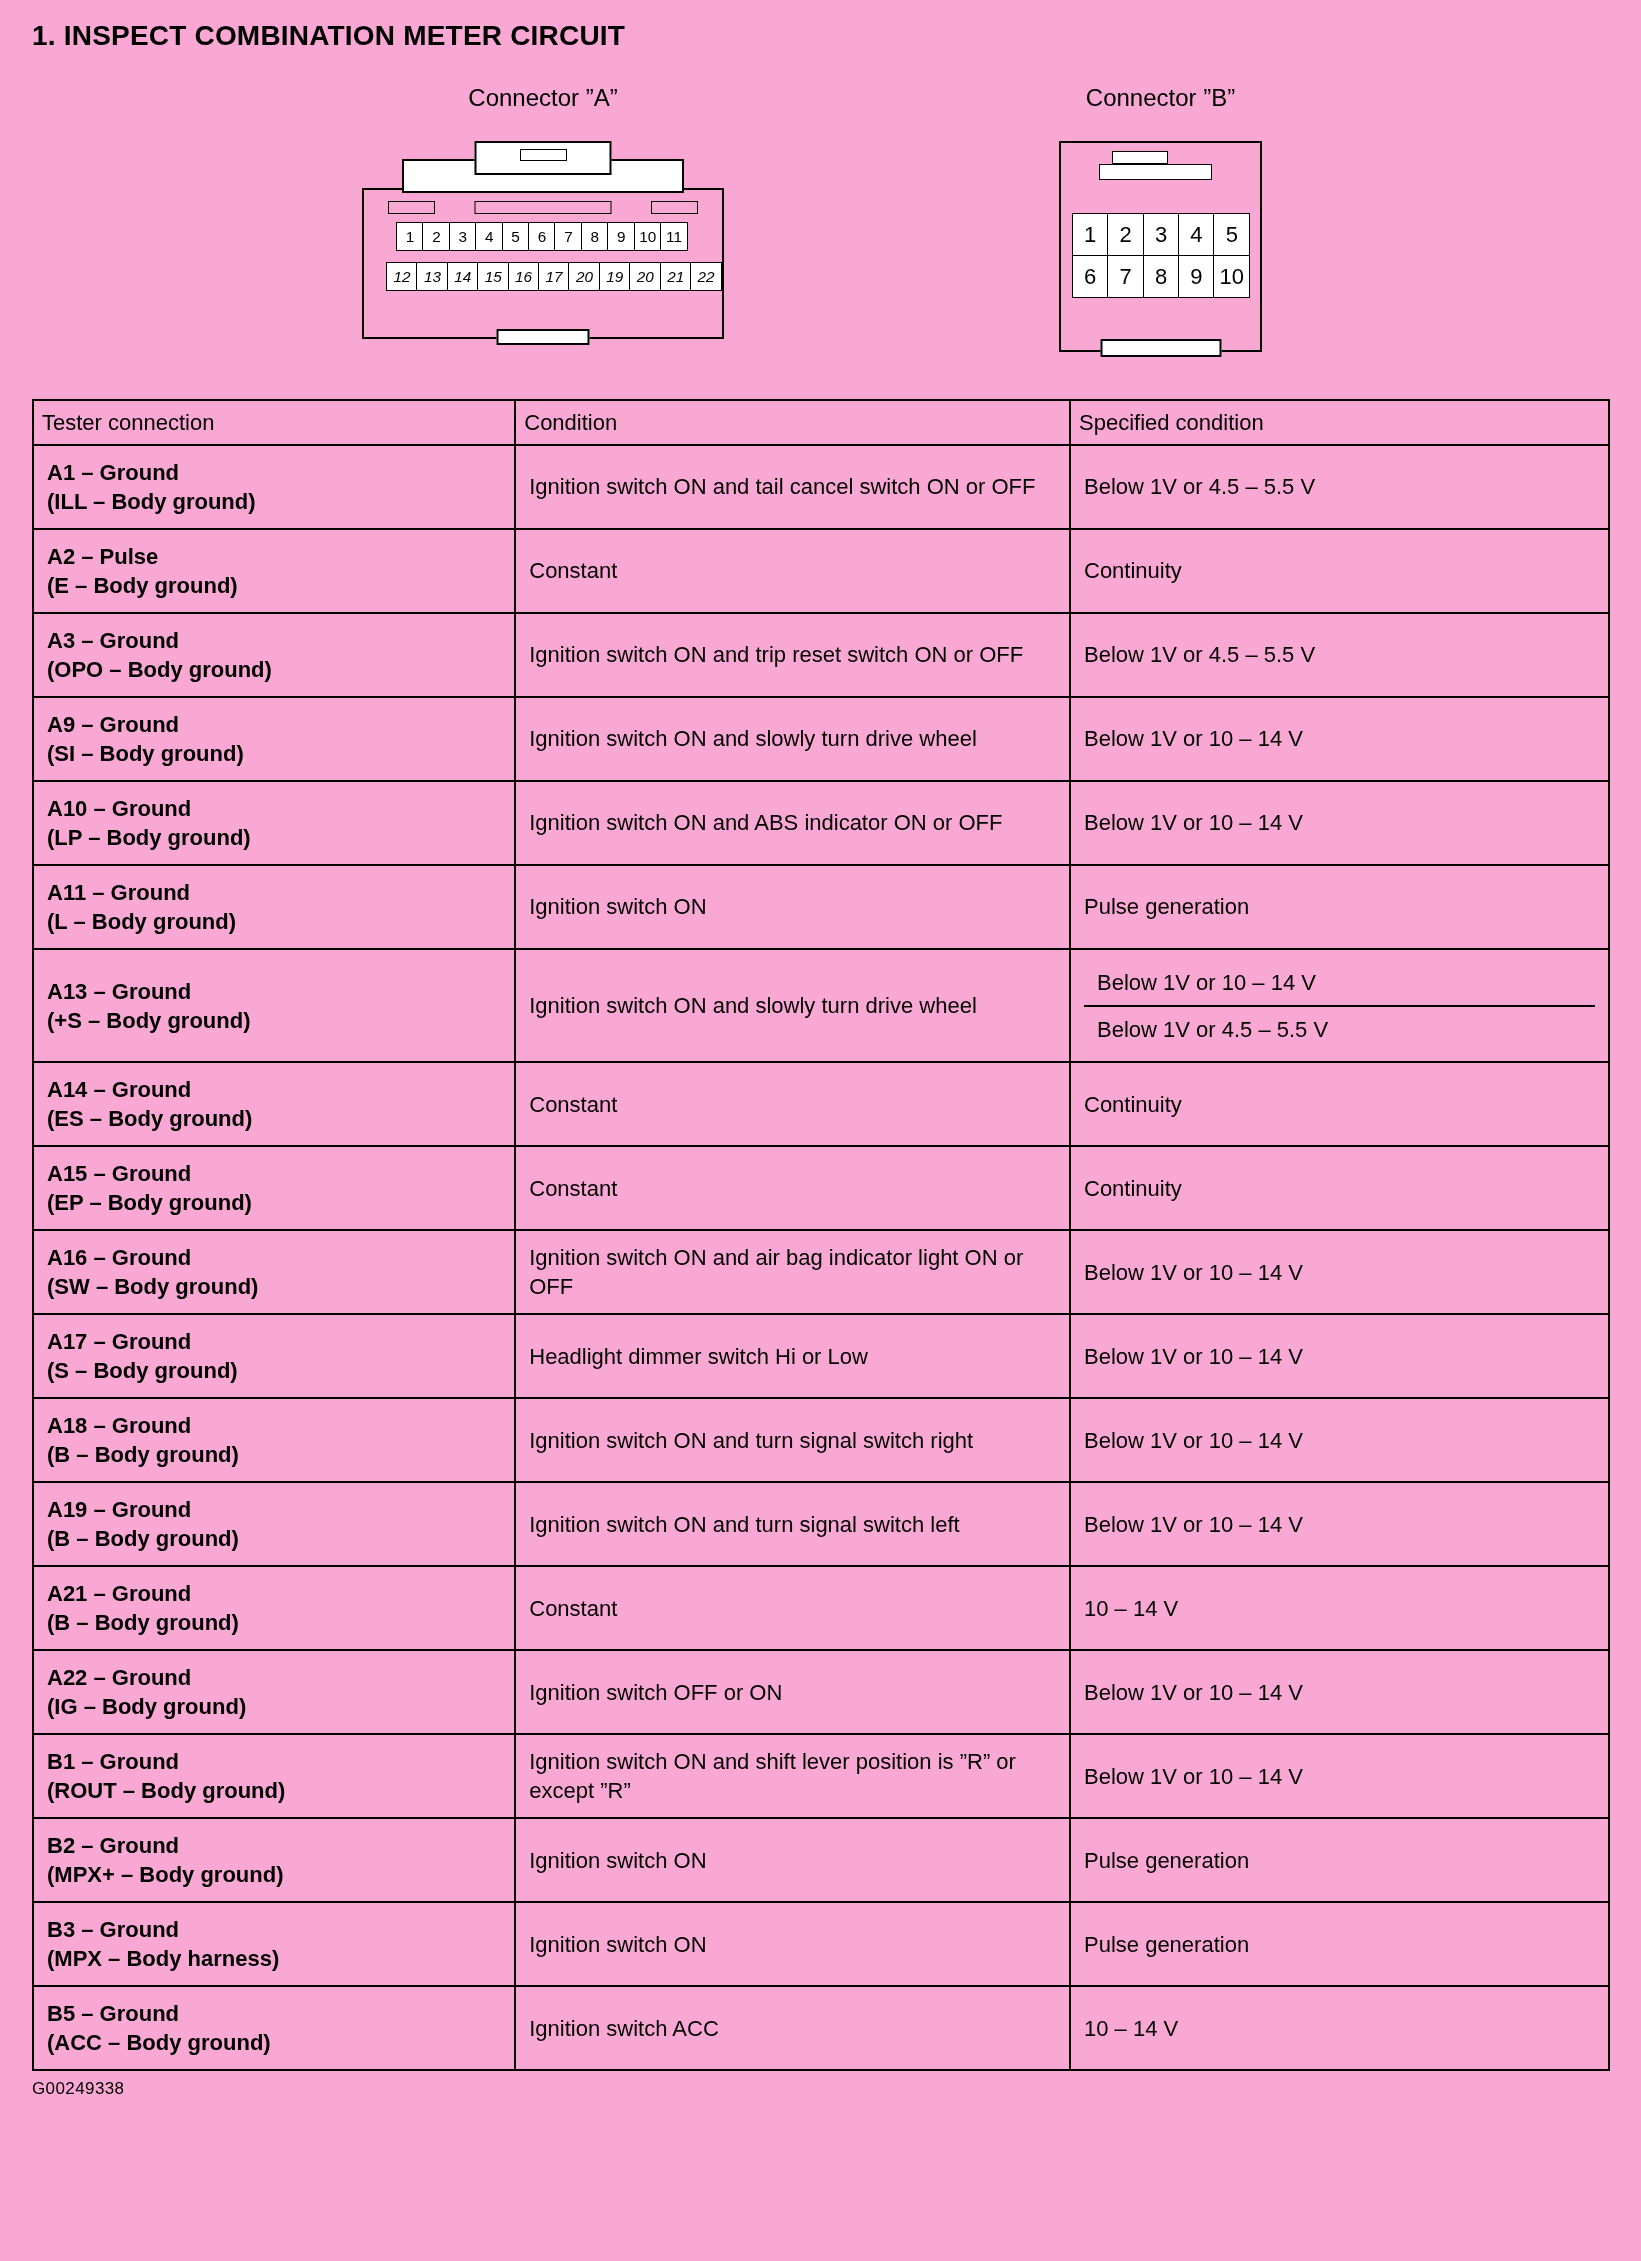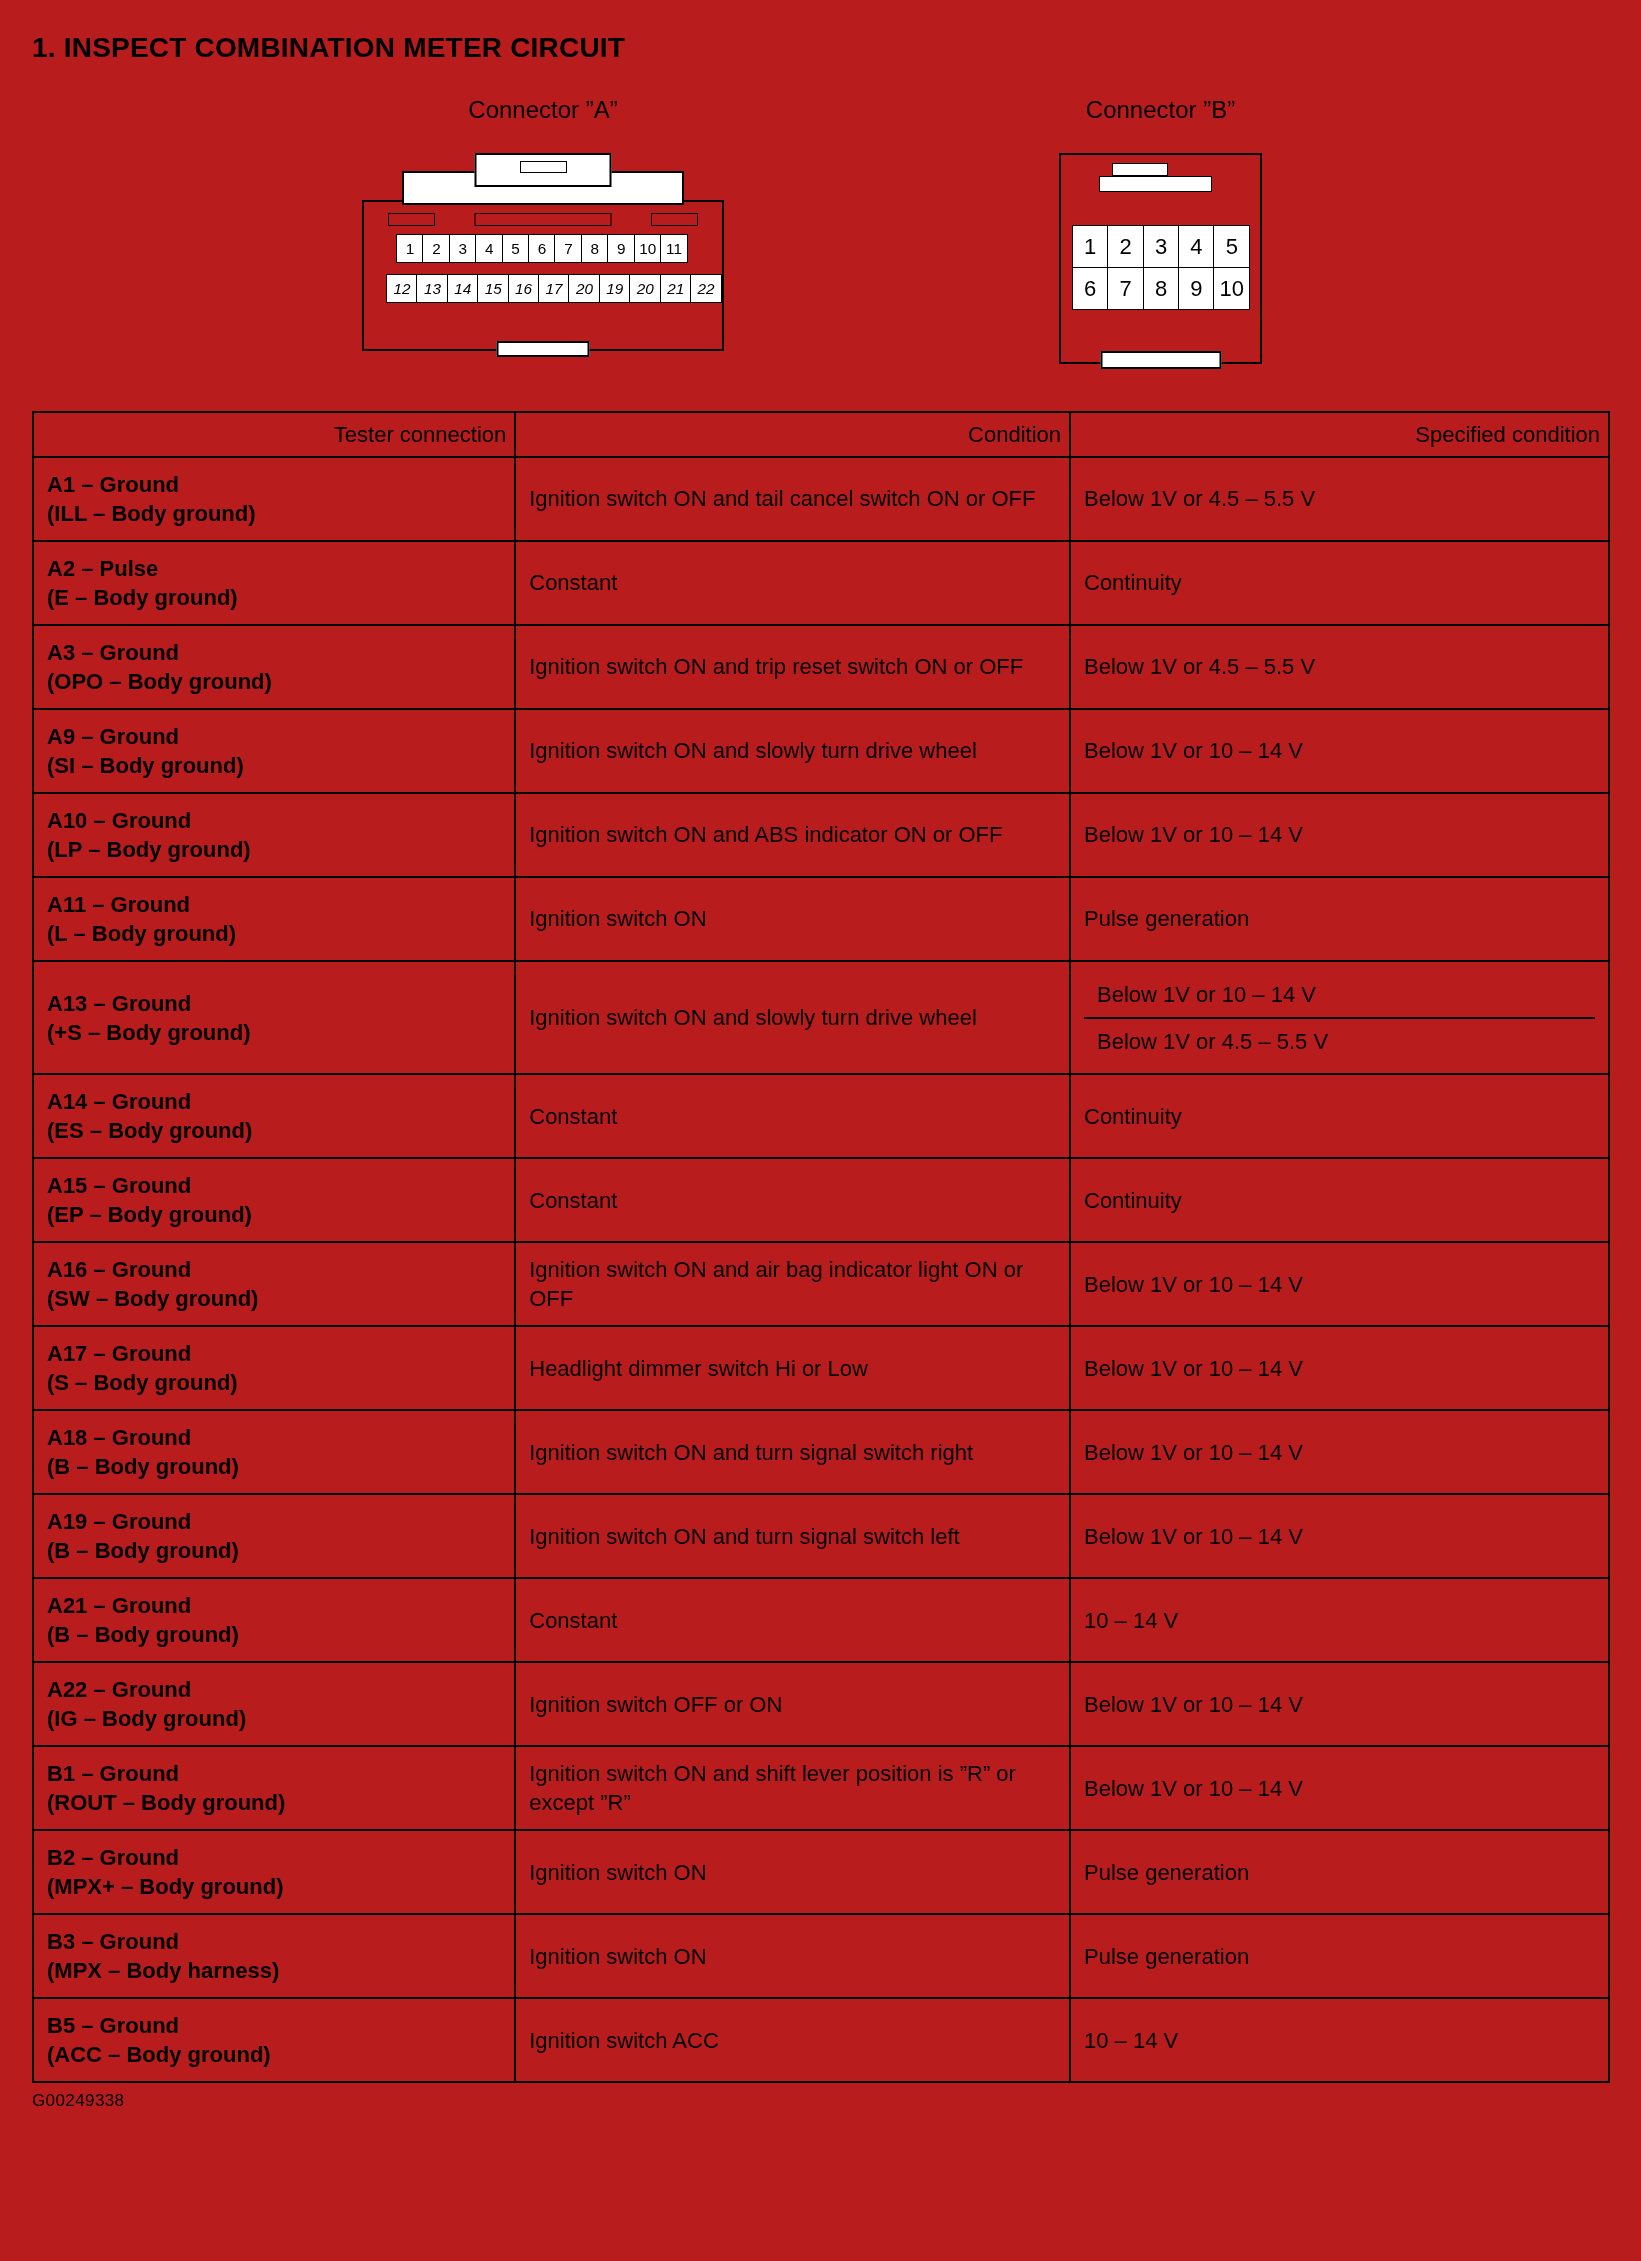--- a/index.html
+++ b/index.html
@@ -5,22 +5,22 @@
   * { box-sizing: border-box; margin: 0; padding: 0; }
   html, body { background: #ffffff; }
   body {
     font-family: "Liberation Sans", "DejaVu Sans", sans-serif;
     color: #000;
     -webkit-font-smoothing: antialiased;
   }
   .page {
     width: 1642px;
     min-height: 2261px;
-    background: #b91c1c;
-    padding: 32px 32px 16px 32px;
+    background: #f9a8d4;
+    padding: 20px 32px 16px 32px;
     position: relative;
   }
   h1.title {
     font-size: 28px;
     font-weight: bold;
     letter-spacing: 0.2px;
   }
   p.intro {
     margin-top: 11.3px;
     font-size: 25px;
@@ -123,21 +123,21 @@
   table.spec col.c1 { width: 30.6%; }
   table.spec col.c2 { width: 35.2%; }
   table.spec col.c3 { width: 34.2%; }
   table.spec th, table.spec td {
     border: 2.4px solid #000;
     font-size: 22px;
     line-height: 1.32;
   }
   table.spec th {
     font-weight: normal;
-    text-align: right;
+    text-align: left;
     vertical-align: middle;
     height: 45px;
     padding: 6.4px 8px;
   }
   table.spec td {
     vertical-align: middle;
     padding: 9.7px 13px;
     text-align: left;
   }
   td.col-tester { height: 84px; font-weight: bold; }

